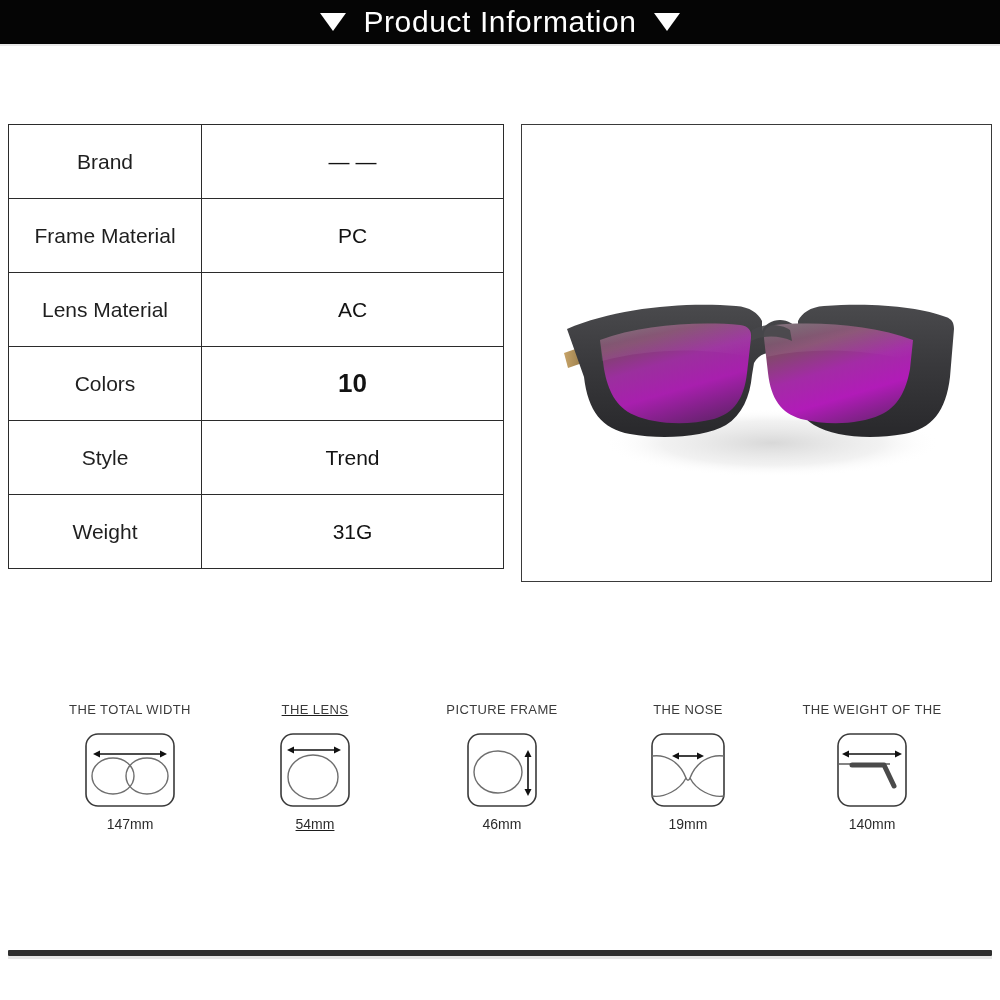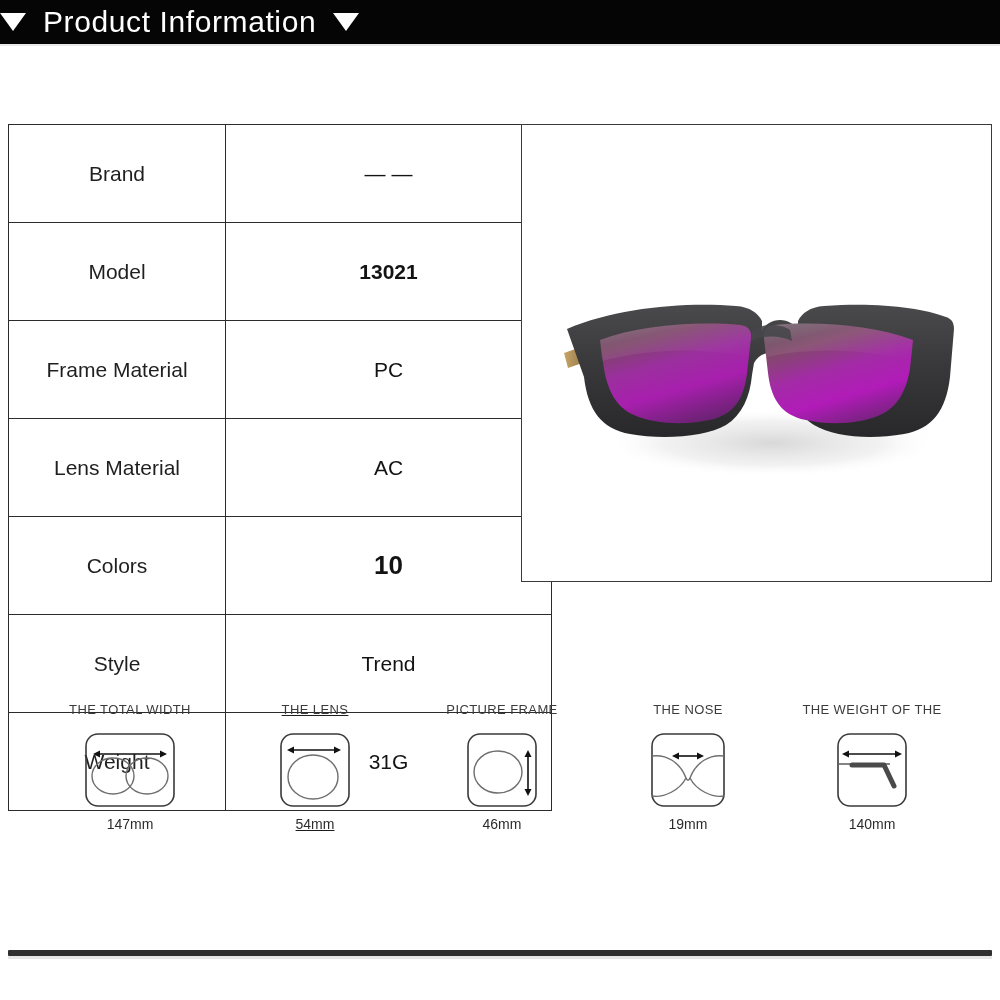--- a/index.html
+++ b/index.html
@@ -19,20 +19,21 @@
   
   .header-banner {
     position: absolute;
     left: 0;
     top: 0;
     width: 1000px;
     height: 44px;
     background: #050505;
     display: flex;
     align-items: center;
+    justify-content: center;
   }
   .header-inner {
     display: flex;
     align-items: center;
     gap: 17px;
   }
   .header-title {
     color: #ffffff;
     font-size: 30px;
     font-weight: 400;
@@ -64,21 +65,21 @@
     top: 124px;
     width: 477px;
     border-collapse: collapse;
     table-layout: fixed;
   }
   .spec-table td {
     border: 1px solid #2b2b2b;
     height: 65px;
     text-align: center;
     vertical-align: middle;
-    padding: 16px;
+    padding: 4px;
   }
   .spec-table td.spec-label {
     width: 184px;
     font-size: 21px;
     font-weight: 400;
     color: #1f1f1f;
   }
   .spec-table td.spec-value {
     width: 293px;
     font-size: 21px;
@@ -180,24 +181,20 @@
     <span class="tri"></span>
   </div>
 </div>
 <div class="banner-underline"></div>
 
 <table class="spec-table">
   <tbody>
     <tr>
       <td class="spec-label">Brand</td>
       <td class="spec-value">— —</td>
-    </tr>
-    <tr class="strong-val">
-      <td class="spec-label">Model</td>
-      <td class="spec-value">13021</td>
     </tr>
     <tr>
       <td class="spec-label">Frame Material</td>
       <td class="spec-value">PC</td>
     </tr>
     <tr>
       <td class="spec-label">Lens Material</td>
       <td class="spec-value">AC</td>
     </tr>
     <tr class="emph">

